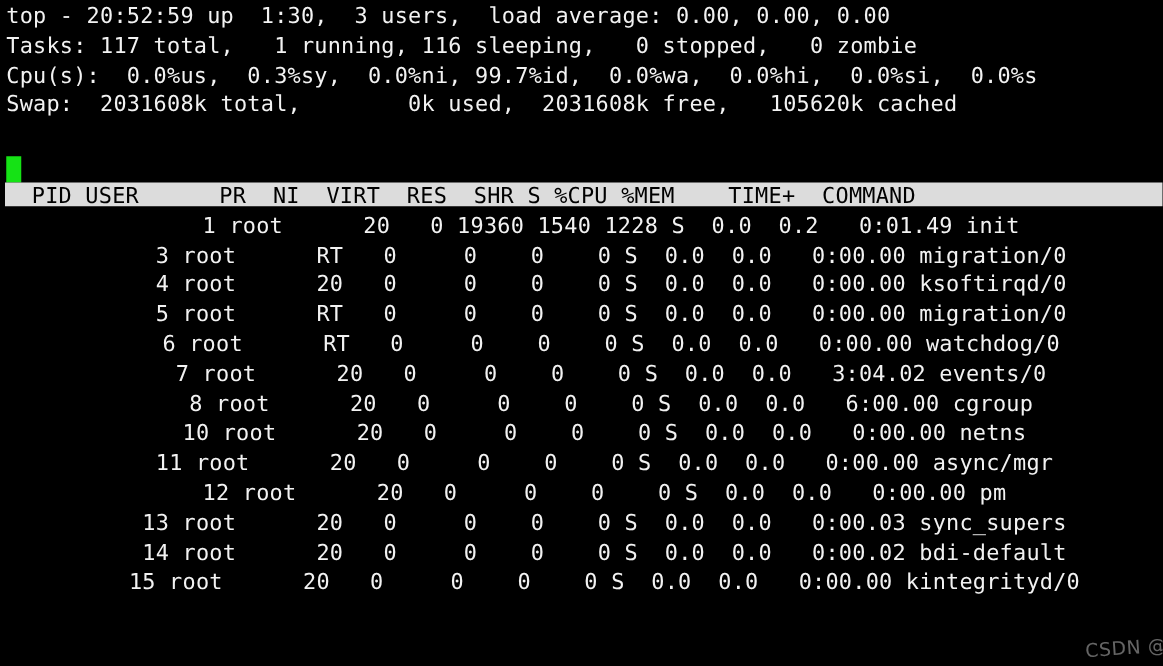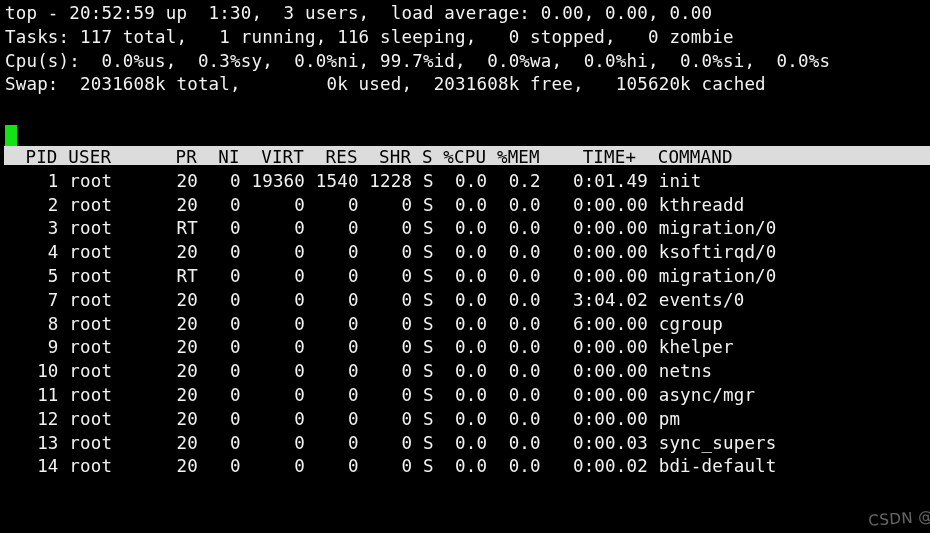--- a/index.html
+++ b/index.html
@@ -83,20 +83,21 @@
     top: 169.8px;
     width: 925px;
   }
   .proc-row {
     white-space: pre;
     height: 23.8px;
     line-height: 23.8px;
     letter-spacing: 0.18px;
     color: #f2f2f2;
     overflow: hidden;
+    text-align: center;
   }
 
   
   #watermark {
     position: absolute;
     right: 8px;
     bottom: 6px;
     font-family: "DejaVu Sans", "Liberation Sans", sans-serif;
     font-size: 15px;
     color: rgba(225, 225, 225, 0.45);
@@ -120,29 +121,29 @@
   </div>
 
   <div id="cursor-line">
     <span id="cursor-block" style="background: rgb(21, 226, 21);"></span>
   </div>
 
   <div id="col-header" style="background: rgb(220, 220, 220); color: rgb(0, 0, 0);">  PID USER      PR  NI  VIRT  RES  SHR S %CPU %MEM    TIME+  COMMAND</div>
 
   <div id="proc-list">
       <div class="proc-row">    1 root      20   0 19360 1540 1228 S  0.0  0.2   0:01.49 init</div>
-      <div class="proc-row">    2 root      20   0     0    0    0 S  0.0  0.0   0:00.00 kthreadd</div>
       <div class="proc-row">    3 root      RT   0     0    0    0 S  0.0  0.0   0:00.00 migration/0</div>
       <div class="proc-row">    4 root      20   0     0    0    0 S  0.0  0.0   0:00.00 ksoftirqd/0</div>
       <div class="proc-row">    5 root      RT   0     0    0    0 S  0.0  0.0   0:00.00 migration/0</div>
+      <div class="proc-row">    6 root      RT   0     0    0    0 S  0.0  0.0   0:00.00 watchdog/0</div>
       <div class="proc-row">    7 root      20   0     0    0    0 S  0.0  0.0   3:04.02 events/0</div>
       <div class="proc-row">    8 root      20   0     0    0    0 S  0.0  0.0   6:00.00 cgroup</div>
-      <div class="proc-row">    9 root      20   0     0    0    0 S  0.0  0.0   0:00.00 khelper</div>
       <div class="proc-row">   10 root      20   0     0    0    0 S  0.0  0.0   0:00.00 netns</div>
       <div class="proc-row">   11 root      20   0     0    0    0 S  0.0  0.0   0:00.00 async/mgr</div>
       <div class="proc-row">   12 root      20   0     0    0    0 S  0.0  0.0   0:00.00 pm</div>
       <div class="proc-row">   13 root      20   0     0    0    0 S  0.0  0.0   0:00.03 sync_supers</div>
       <div class="proc-row">   14 root      20   0     0    0    0 S  0.0  0.0   0:00.02 bdi-default</div>
+      <div class="proc-row">   15 root      20   0     0    0    0 S  0.0  0.0   0:00.00 kintegrityd/0</div>
     </div>
 
   <div id="watermark">CSDN @流年</div>
 
 </div>
 
 </body></html>

